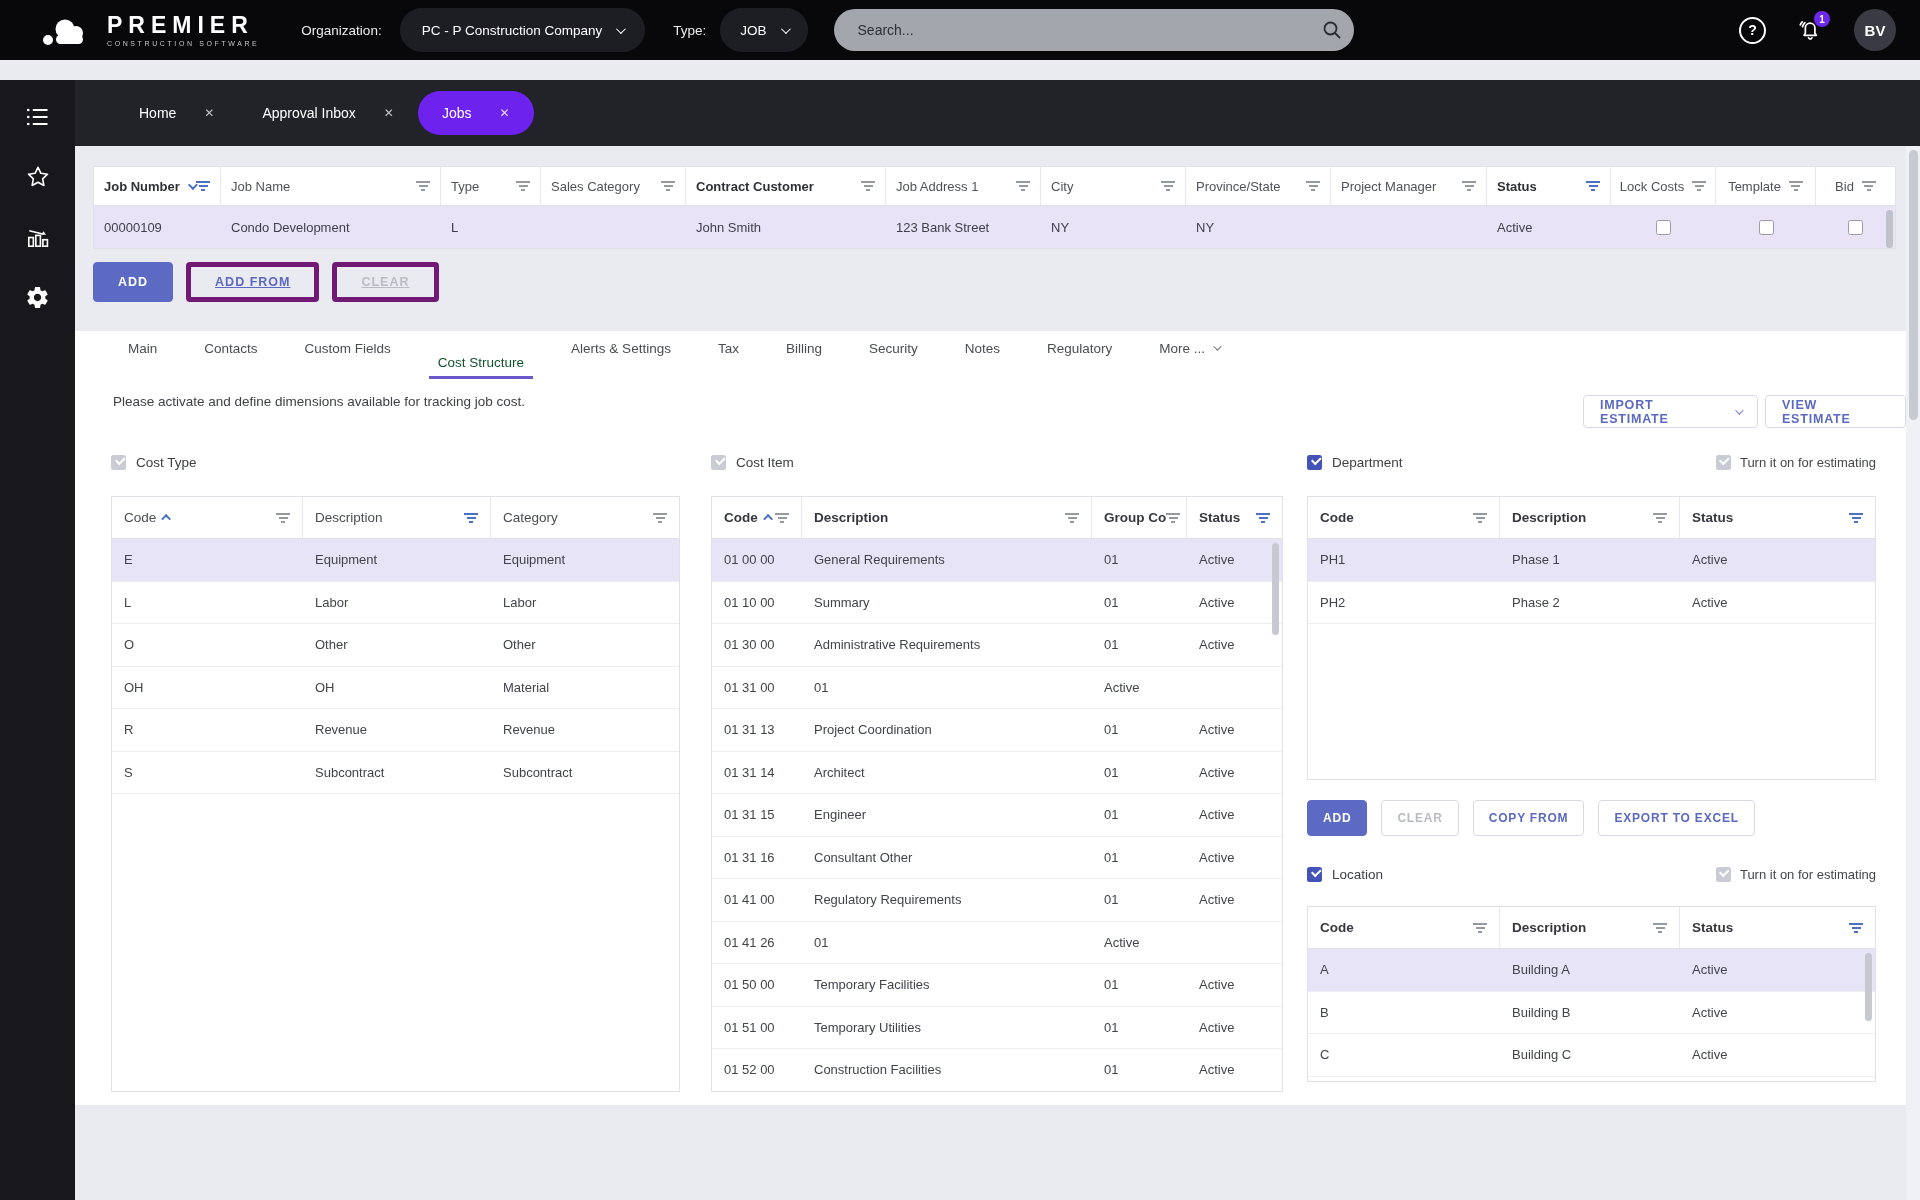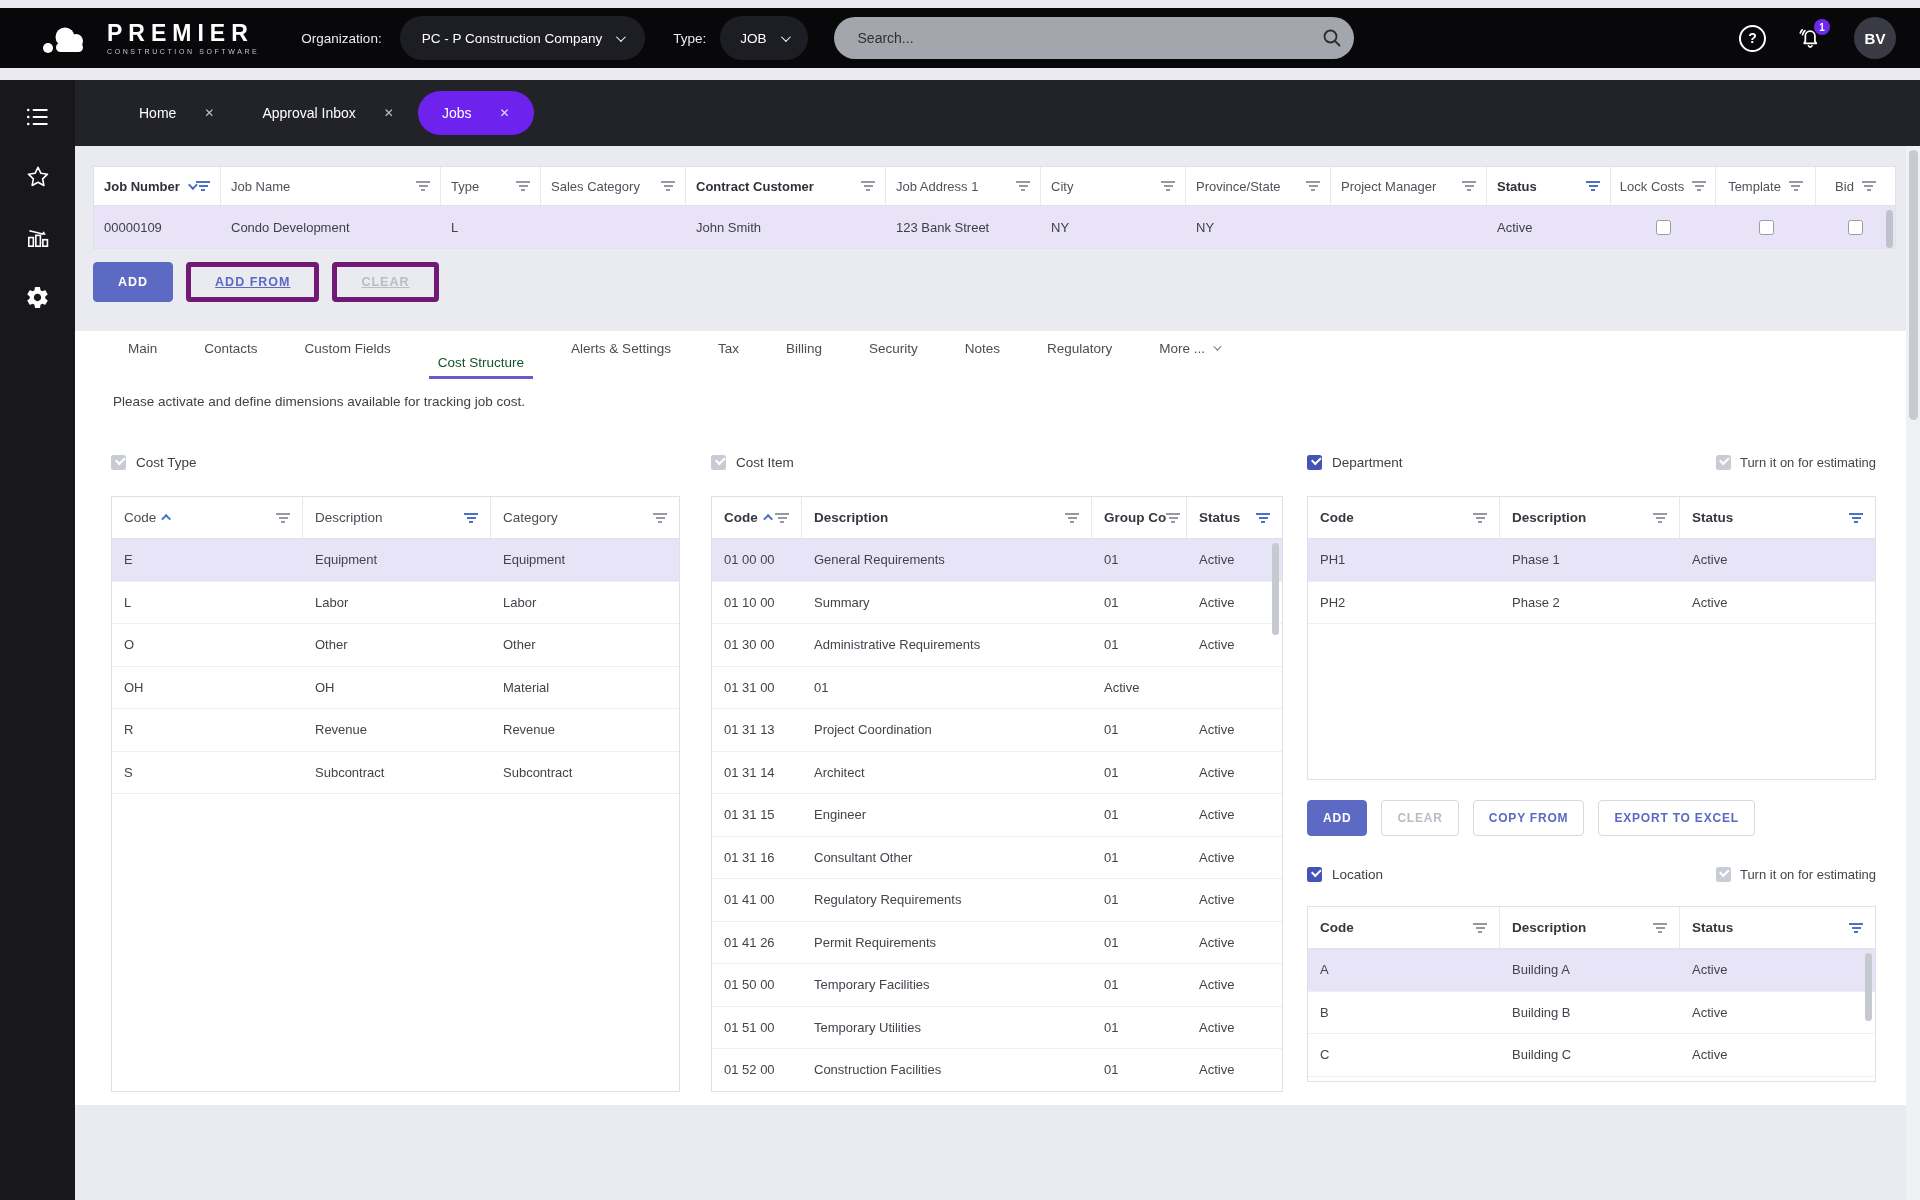--- a/index.html
+++ b/index.html
@@ -1,21 +1,21 @@
 <!DOCTYPE html>
 <html><head>
 <meta charset="utf-8">
 <style>
   html,body{margin:0;padding:0;background:#cfd2d8;}
   *{box-sizing:border-box;}
   .app{position:relative;width:1920px;height:1200px;overflow:hidden;background:#e9ebf0;
        font-family:"Liberation Sans",sans-serif;color:#3e4048;}
 
   
-  .hdr{position:absolute;left:0;top:8px;width:1920px;height:60px;background:#08080b;
+  .hdr{position:absolute;left:0;top:0;width:1920px;height:60px;background:#08080b;
        display:flex;align-items:center;color:#fff;}
   .brand{display:flex;align-items:center;gap:13px;margin-left:42px;}
   .brand-name{font-size:23px;font-weight:600;letter-spacing:6px;line-height:1;}
   .brand-tag{font-size:7px;letter-spacing:2.6px;color:#c3c4ca;margin-top:3px;}
   .hdr-label{font-size:13.5px;color:#ececef;}
   .org-label{margin-left:42px;}
   .pill{display:flex;align-items:center;gap:14px;height:44px;padding:0 22px;border-radius:22px;
         background:#1d1d24;font-size:13.5px;cursor:pointer;white-space:nowrap;}
   .org-pill{margin-left:18px;}
   .type-label{margin-left:28px;}
@@ -345,20 +345,29 @@
       <span class="subtab">Notes</span>
       <span class="subtab">Regulatory</span>
       <span class="subtab">
         <span>More ...</span>
         <span class="caret"></span>
       </span>
     </div>
 
     <div class="note">Please activate and define dimensions available for tracking job cost.</div>
 
+    <div class="est-buttons">
+      <div class="ebtn">
+        <span>IMPORT ESTIMATE</span>
+        <span class="caret"></span>
+      </div>
+      <div class="ebtn">
+        <span>VIEW ESTIMATE</span>
+      </div>
+    </div>
 
     <div class="dim dim-ct">
       <div class="dim-title">
         <span class="cb on-gray"></span>
         <span>Cost Type</span>
       </div>
       <div class="tbl lighthead">
         <div class="thead cols-ct">
           <div class="hc">
             <span>Code</span>
@@ -499,21 +508,20 @@
 
             <div class="row cols-ci">
               <span class="cell">01 41 00</span>
               <span class="cell">Regulatory Requirements</span>
               <span class="cell">01</span>
               <span class="cell">Active</span>
             </div>
 
             <div class="row cols-ci">
               <span class="cell">01 41 26</span>
-              <span class="cell">Permit Requirements</span>
               <span class="cell">01</span>
               <span class="cell">Active</span>
             </div>
 
             <div class="row cols-ci">
               <span class="cell">01 50 00</span>
               <span class="cell">Temporary Facilities</span>
               <span class="cell">01</span>
               <span class="cell">Active</span>
             </div>

